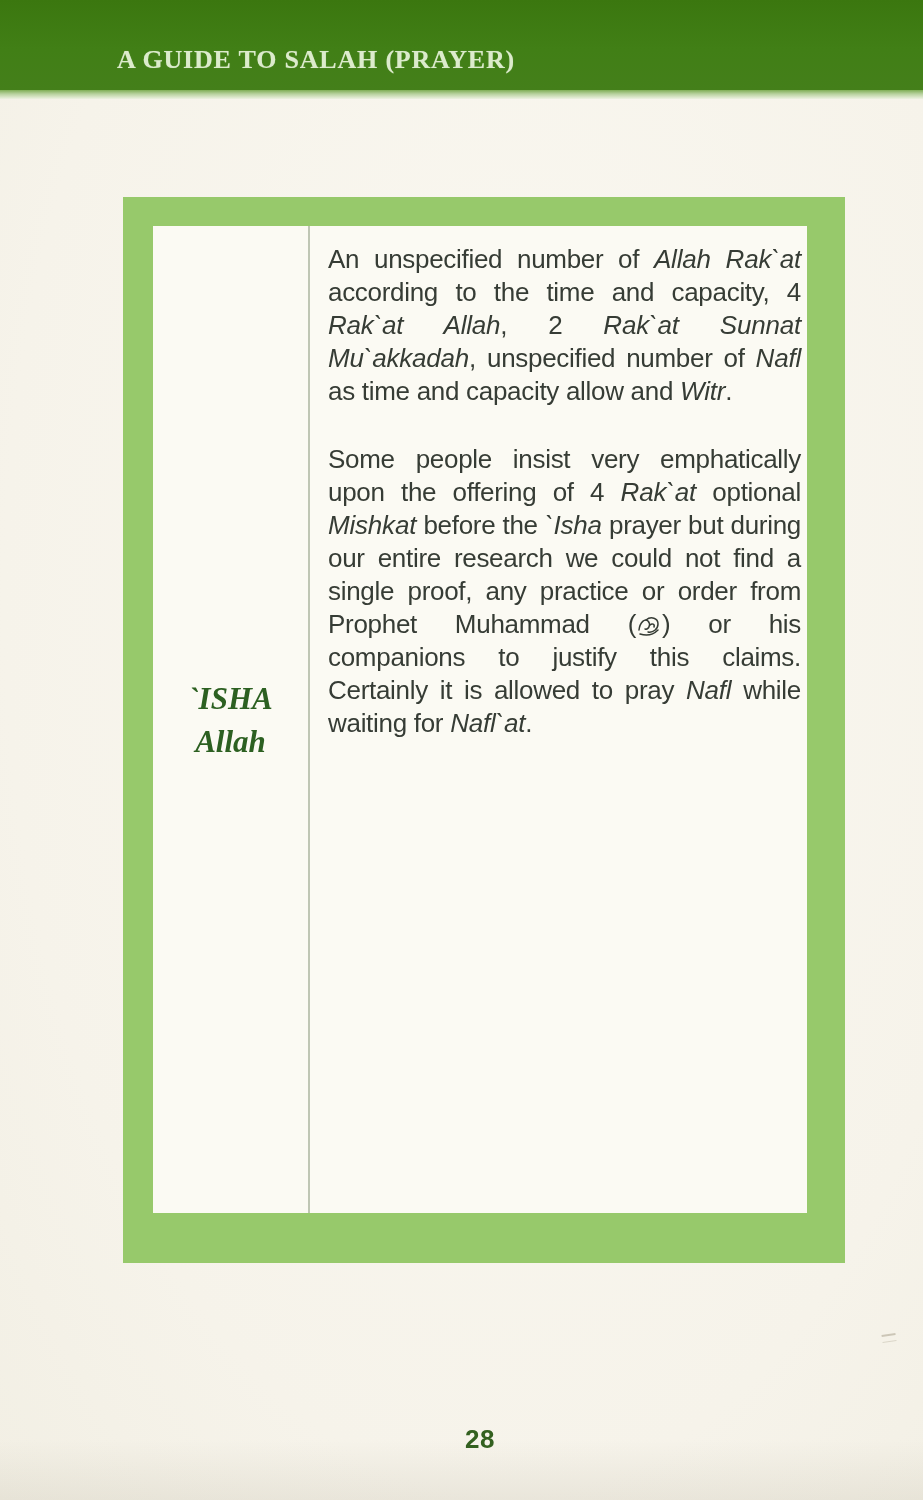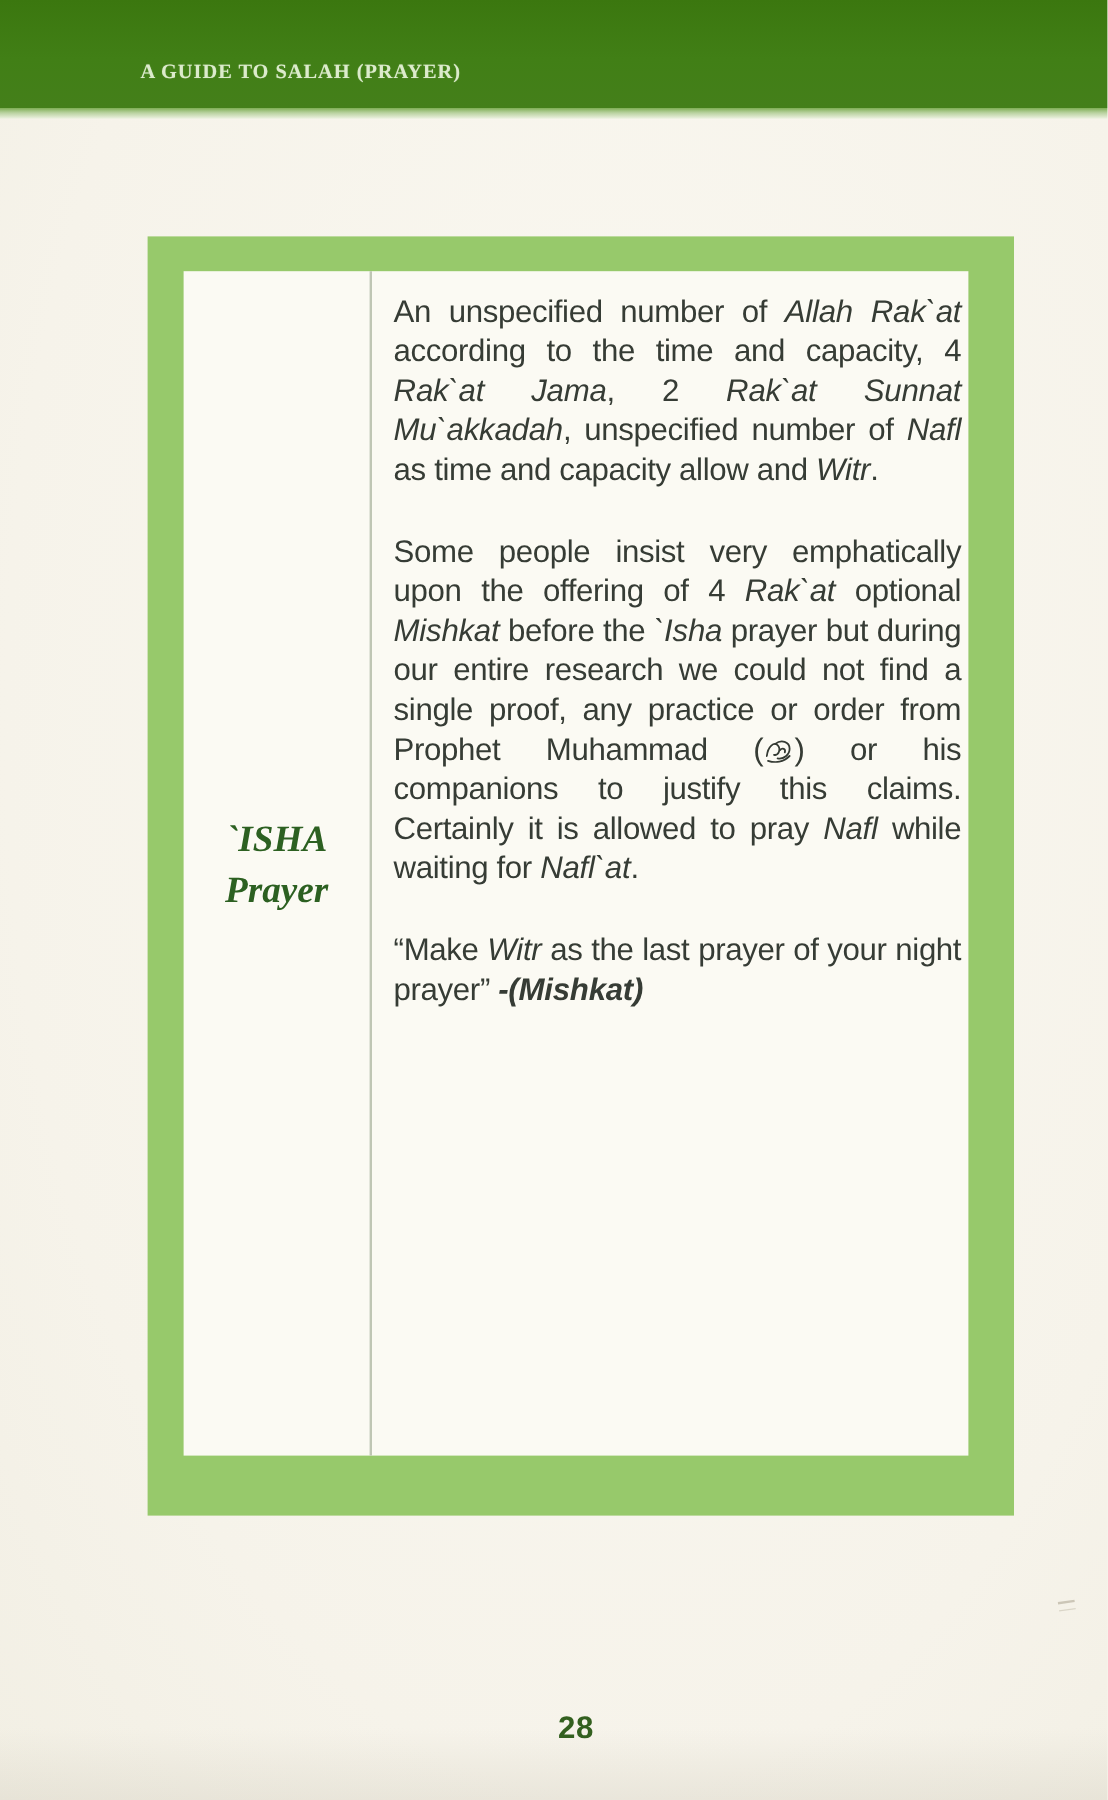--- a/index.html
+++ b/index.html
@@ -19,21 +19,21 @@
   }
   
   .topbar {
     position: absolute; left: 0; top: 0; width: 923px; height: 90px;
     background: linear-gradient(180deg, #3b770f 0%, #417f16 55%, #447f1a 100%);
   }
   .title {
     position: absolute; left: 117px; top: 46px;
     font-family: "Liberation Serif", "DejaVu Serif", serif;
     font-weight: bold;
-    font-size: 17px; line-height: 28px;
+    font-size: 26px; line-height: 28px;
     letter-spacing: 0.8px;
     color: #dcebcc;
     text-shadow: 0 0 1px rgba(220,235,204,0.4);
   }
   .topbar-edge {
     position: absolute; left: 0; top: 90px; width: 923px; height: 9px;
     background: linear-gradient(180deg, #7fae55 0%, #b9d2a0 45%, #eef2e2 100%);
   }
   
   .prayer-table {
@@ -104,33 +104,32 @@
 
   <header class="topbar">
     <h1 class="title">A GUIDE TO SALAH (PRAYER)</h1>
   </header>
   <div class="topbar-edge"></div>
 
   <section class="prayer-table">
     <div class="table-inner">
       <div class="cell-label">
         <div class="label-line">`ISHA</div>
-        <div class="label-line">Prayer</div>
+        <div class="label-line">Allah</div>
       </div>
       <div class="cell-text">
-          <p class="para">An unspecified number of <i>Allah Rak`at</i> according to the time and capacity, 4 <i>Rak`at Jama</i>, 2 <i>Rak`at Sunnat Mu`akkadah</i>, unspecified number of <i>Nafl</i> as time and capacity allow and <i>Witr</i>.</p>
+          <p class="para">An unspecified number of <i>Allah Rak`at</i> according to the time and capacity, 4 <i>Rak`at Allah</i>, 2 <i>Rak`at Sunnat Mu`akkadah</i>, unspecified number of <i>Nafl</i> as time and capacity allow and <i>Witr</i>.</p>
           <p class="para">Some people insist very emphatically upon the offering of 4 <i>Rak`at</i> optional <i>Mishkat</i> before the <i>`Isha</i> prayer but during our entire research we could not find a single proof, any practice or order from Prophet Muhammad (<span class="honorific"><svg width="26" height="22" viewBox="0 0 26 22">
                 <g fill="none" stroke="#343a33" stroke-width="1.5" stroke-linecap="round">
                   <path d="M3 15c1-8 6-12 9-9s1 9-3 8"></path>
                   <path d="M10 5c5-4 12-2 12 4 0 5-5 9-10 8"></path>
                   <path d="M4 19c6 2 13 1 18-4"></path>
                   <path d="M14 10c2-2 5-1 4 2"></path>
                 </g>
               </svg></span>) or his companions to justify this claims. Certainly it is allowed to pray <i>Nafl</i> while waiting for <i>Nafl`at</i>.</p>
-          <p class="para">“Make <i>Witr</i> as the last prayer of your night prayer” <b><i>-(Mishkat)</i></b></p>
         </div>
     </div>
   </section>
 
   <div class="artifact"></div>
 
   <div class="page-number">28</div>
 
 </div>
 

